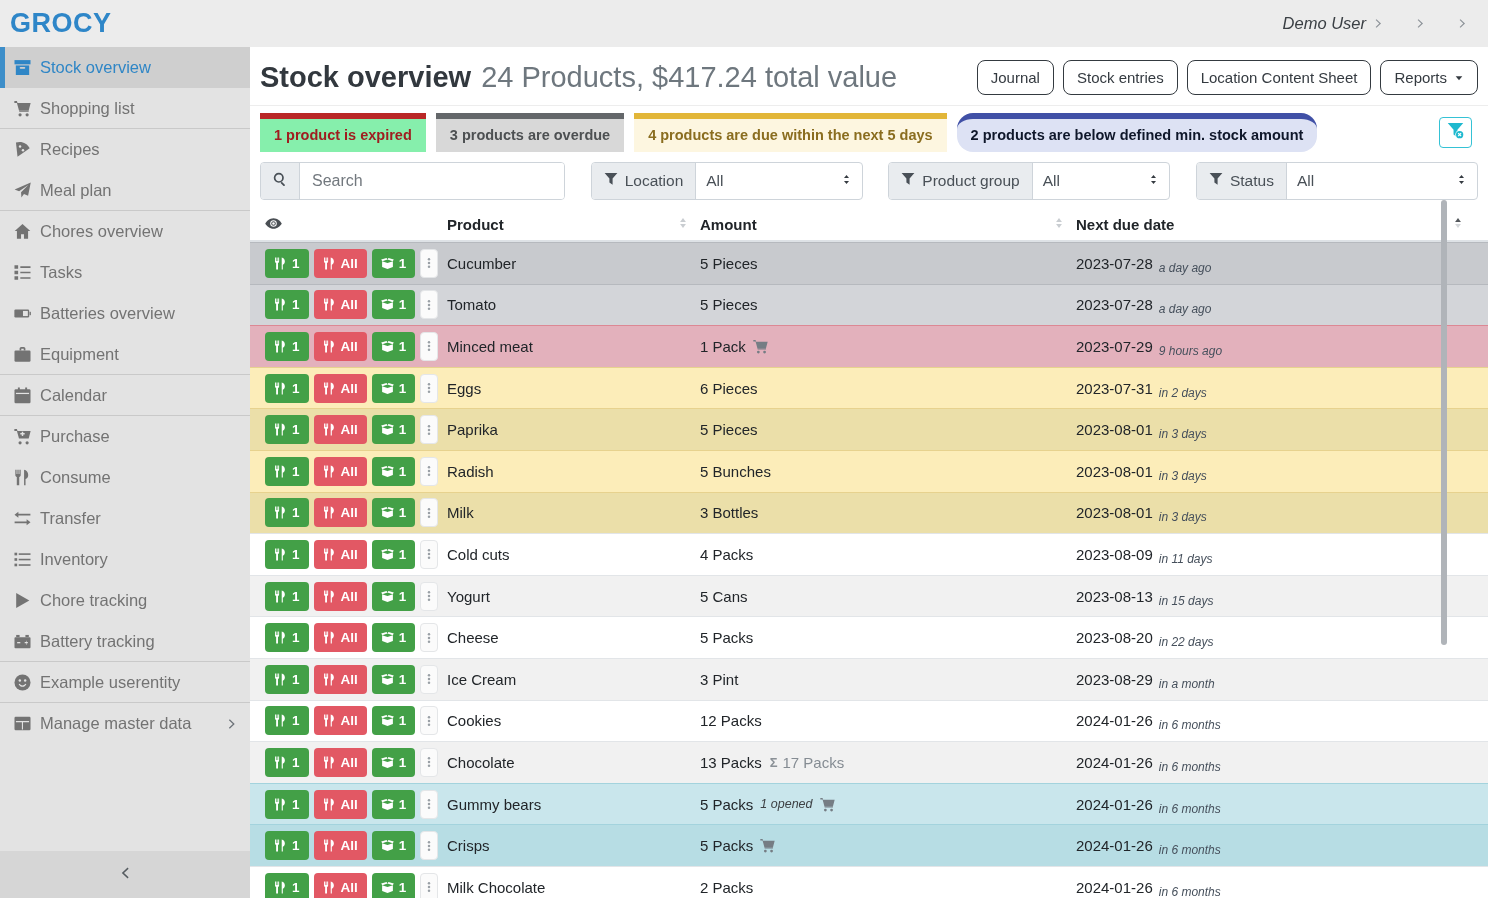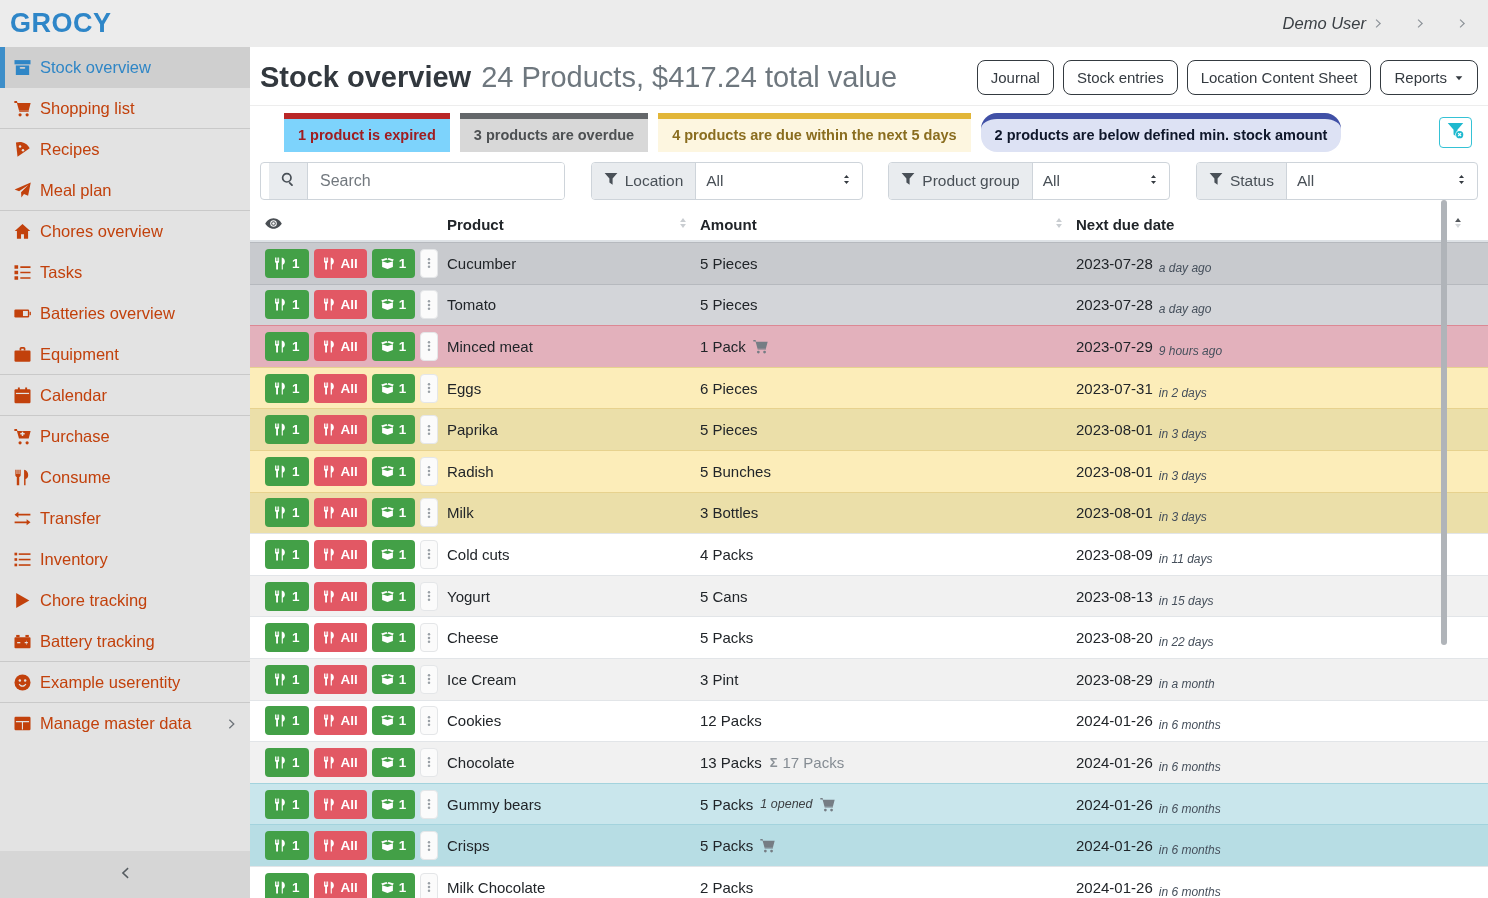--- a/index.html
+++ b/index.html
@@ -14,21 +14,21 @@
   .logo { font-size:27px; font-weight:800; letter-spacing:.5px; color:#2e86c8;
     transform:scaleY(1.05); cursor:pointer; }
   .usermenu { display:flex; align-items:center; gap:10px; color:#3a3f44; font-size:16.5px; }
   .usermenu .grp { display:flex; align-items:flex-end; gap:7px; margin-left:14px;font-style:italic; }
   .chev-sm svg { width:11px; height:11px; color:#8d9399; }
 
   
   .sidebar { position:absolute; top:47px; left:0; width:250px; height:851px;
     background:#e3e3e3; --icobg:#e3e3e3; }
   .sitem { position:relative; height:41px; display:flex; align-items:center; gap:9px;
-    padding:0 12px 0 14px; font-size:16.5px; color:#c2410c; cursor:pointer; }
+    padding:0 12px 0 14px; font-size:16.5px; color:#737373; cursor:pointer; }
   .sitem .ic svg { width:17px; height:17px; display:block; }
   .sitem .slabel { flex:0 1 auto; }
   .sitem .chev { margin-left:auto; color:#6d7379; }
   .sitem .chev svg { width:12px; height:12px; }
   .sitem.active { background:#cfcfcf; --icobg:#cfcfcf; color:#2f86c6; }
   .sitem.active::before { content:""; position:absolute; left:0; top:0; bottom:0; width:5px; background:#3d8ec9; }
   .sitem.div-after { border-bottom:1px solid #c9c9c9; }
   .sfooter { position:absolute; bottom:0; left:0; width:250px; height:47px; background:#d6d6d6;
     display:flex; align-items:center; justify-content:center; color:#555b60; cursor:pointer; }
   .sfooter svg { width:14px; height:14px; }
@@ -42,36 +42,36 @@
   .page-subtitle { font-size:29px; font-weight:300; color:#6e777e; }
   .head-btns { margin-left:auto; display:flex; gap:9px; }
   .obtn { height:35px; padding:0 13px; border:1px solid #343a40; border-radius:8px; background:#fff;
     color:#343a40; font-size:15px; display:inline-flex; align-items:center; gap:7px; cursor:pointer;
     font-family:inherit; }
   .obtn .ic svg { width:10px; height:10px; }
 
   
   .banners { position:relative; display:flex; gap:10px; margin:7px 10px 0 10px; }
   .banner { border-top:6px solid; padding:8px 14px 9px 14px; font-size:14.5px; font-weight:700; cursor:pointer; }
-  .b-expired   { border-color:#b92727; background:#7dd3fc; color:#9f1d20;margin-left:24px; }
+  .b-expired   { border-color:#b92727; background:#86efac; color:#9f1d20; }
   .b-overdue   { border-color:#64676a; background:#d8d8d8; color:#4d5052; }
   .b-due-soon  { border-color:#e2b638; background:#fdf6e0; color:#8a6d1f; }
   .b-below-min { border-color:#4050a6; background:#dde2f4; color:#0f172a;border-radius:16px; }
   .clear-filter { position:absolute; right:6px; top:4px; width:33px; height:31px; border:1px solid #35c2d5;
     border-radius:4px; background:#fff; color:#1fb9cf; display:flex; align-items:center; justify-content:center;
     cursor:pointer; }
   .clear-filter svg { width:17px; height:17px; }
 
   
   .filters { display:flex; justify-content:space-between; margin:10px 10px 0 10px; }
   .igroup { display:flex; height:38px; border:1px solid #ced4da; border-radius:4px; overflow:hidden; background:#fff; }
   .iprefix { background:#e9ecef; border-right:1px solid #ced4da; display:flex; align-items:center;
     gap:7px; padding:0 12px; color:#495057; font-size:15.5px; }
   .iprefix svg { width:14px; height:14px; }
-  .g-search { width:305px;padding-left:8px; }
+  .g-search { width:305px; }
   .g-search input { border:none; outline:none; flex:1; padding:0 12px; font-size:16px; color:#495057;
     font-family:inherit; background:#fff; }
   .g-search input::placeholder { color:#72787e; }
   .g-location { width:272px; } .g-product-group { width:282px; } .g-status { width:282px; }
   .fselect { flex:1; display:flex; align-items:center; padding:0 10px; font-size:15.5px; color:#495057; cursor:pointer; }
   .fselect .arrows { margin-left:auto; color:#343a40; }
   .fselect .arrows svg { width:11px; height:13px; }
 
   
   .table { margin-top:9px; }

